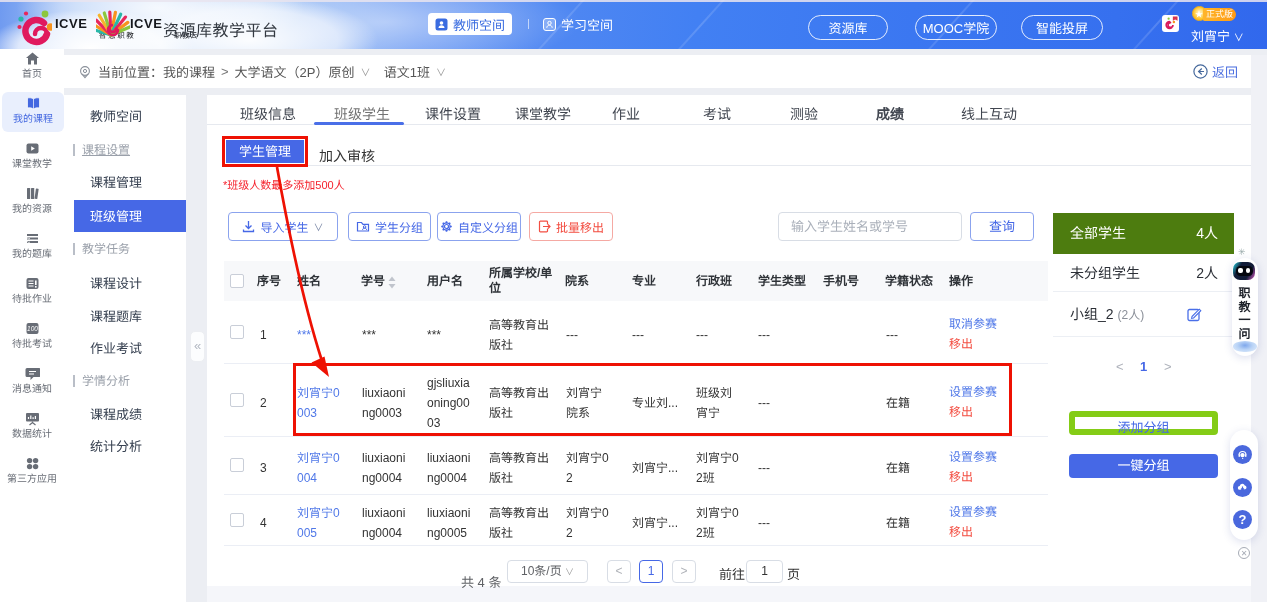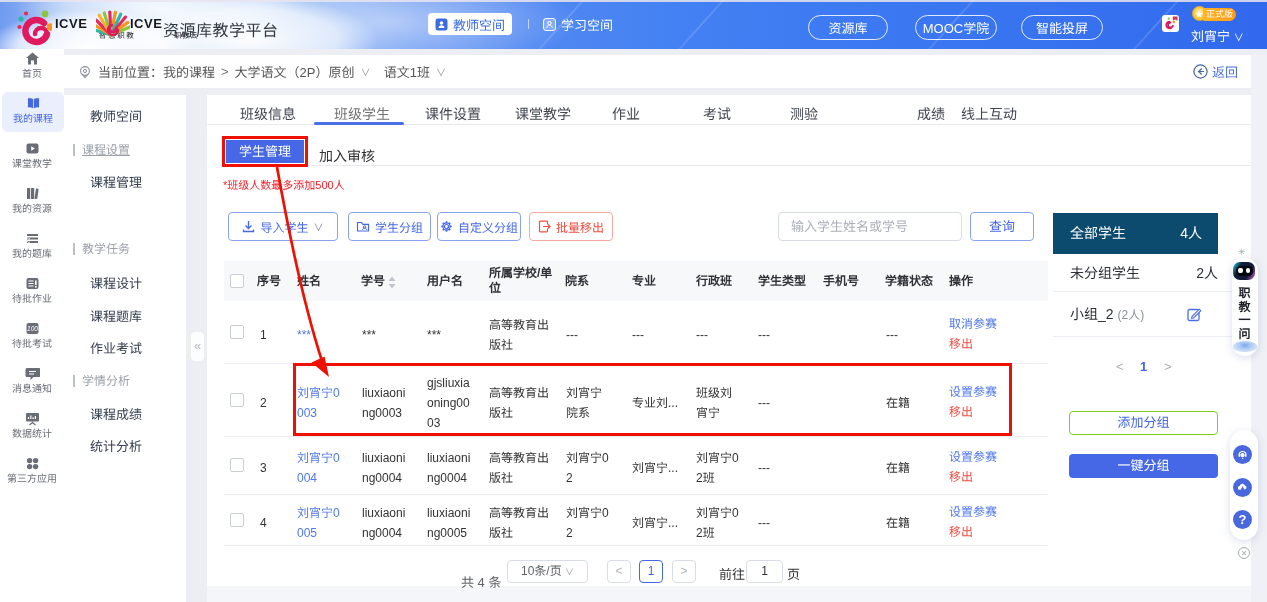--- a/index.html
+++ b/index.html
@@ -79,24 +79,24 @@
   .sbtn { position:absolute; left:970px; top:212px; width:64px; height:29px; border:1px solid #8ba3ee; border-radius:4px; color:#4668e6; font-size:13px; text-align:center; line-height:27px; background:#fff;}
 
   
   .thead { position:absolute; left:224px; top:261px; width:824px; height:40px; background:#f7f8fa; }
   .th { position:absolute; font-size:12px; color:#2f3338; font-weight:bold; line-height:15px; }
   .td { position:absolute; font-size:12px; color:#333; line-height:20px; }
   .td.blue, .blue { color:#5078e8; }
   .td.red, .redt { color:#f34e42; }
   .rowline { position:absolute; left:224px; width:824px; height:1px; background:#ebeef5; }
   .cbx { position:absolute; left:230px; width:14px; height:14px; border:1px solid #c9ced8; border-radius:2px; background:#fff;}
-  .rp1 { position:absolute; left:1053px; top:213px; width:165px; height:41px; background:#0c4a6e; color:#fff; font-size:14px; line-height:41px; }
+  .rp1 { position:absolute; left:1053px; top:213px; width:181px; height:41px; background:#4d7c0f; color:#fff; font-size:14px; line-height:41px; }
   .rrow { position:absolute; left:1053px; width:181px; font-size:14px; color:#2b2f36; border-bottom:1px solid #eceff4; }
   .rbtn { position:absolute; left:1069px; width:149px; height:24px; border-radius:4px; font-size:13px; text-align:center; }
-  .rbtn.o { border:1px solid #84cc16; color:#4668e6; background:#fff; line-height:22px;}
+  .rbtn.o { border:6px solid #84cc16; color:#4668e6; background:#fff; line-height:22px;}
   .rbtn.f { background:#4668e6; color:#fff; line-height:24px; }
 
   
   .pg { position:absolute; font-size:13px; color:#606266; }
   .pbox { position:absolute; top:560px; height:23px; border:1px solid #d8dde5; border-radius:4px; background:#fff; text-align:center; font-size:12px; color:#606266;}
 
   
   .fw1 { position:absolute; left:1232px; top:258px; width:26px; height:98px; background:#fff; border-radius:13px; box-shadow:0 2px 8px rgba(60,80,160,.18); }
   .fw2 { position:absolute; left:1230px; top:430px; width:28px; height:110px; background:#fff; border-radius:14px; box-shadow:0 2px 8px rgba(60,80,160,.18); }
   .circ { position:absolute; width:19px; height:19px; border-radius:50%; background:#4a68dd; color:#fff; text-align:center; }
@@ -251,20 +251,21 @@
         <circle cx="4.6" cy="10.6" r="2.7" fill="#686d76"></circle>
         <circle cx="10.6" cy="10.6" r="2.7" fill="#686d76"></circle>
       </svg>
     <span class="lb">第三方应用</span>
     </div>
   </div>
 <div class="submenu" id="submenu">
     <div class="smi" style="top:14px;">教师空间</div>
     <div class="smh" style="top:48px;text-decoration:underline;">课程设置</div>
     <div class="smi" style="top:80px;">课程管理</div>
+    <div class="smi on" style="top:105px;">班级管理</div>
     <div class="smh" style="top:147px;">教学任务</div>
     <div class="smi" style="top:181px;">课程设计</div>
     <div class="smi" style="top:214px;">课程题库</div>
     <div class="smi" style="top:246px;">作业考试</div>
     <div class="smh" style="top:279px;">学情分析</div>
     <div class="smi" style="top:312px;">课程成绩</div>
     <div class="smi" style="top:344px;">统计分析</div>
   </div>
 <div class="collapser">«</div>
 
@@ -282,21 +283,21 @@
 
 <div class="card"></div>
 
 <div class="tab on" style="left:334px;">班级学生</div>
 <div class="tab" style="left:240px;">班级信息</div>
 <div class="tab" style="left:425px;">课件设置</div>
 <div class="tab" style="left:515px;">课堂教学</div>
 <div class="tab" style="left:612px;">作业</div>
 <div class="tab" style="left:703px;">考试</div>
 <div class="tab" style="left:790px;">测验</div>
-<div class="tab" style="left:917px;">成绩</div>
+<div class="tab" style="left:876px;font-weight:bold;">成绩</div>
 <div class="tab" style="left:961px;">线上互动</div>
 <div class="tabline"></div>
 <div class="tabbar"></div>
 
 <div class="stline"></div>
 <div class="stbtn">学生管理</div>
 <div class="stbox"></div>
 <div class="st2">加入审核</div>
 <div class="rednote">*班级人数最多添加500人</div>
 

